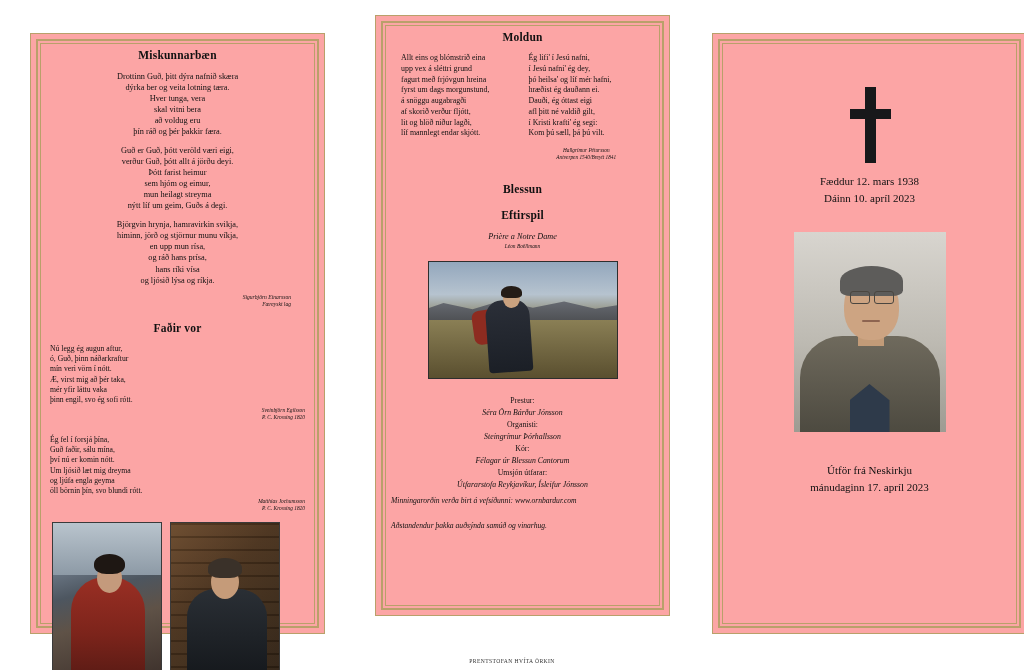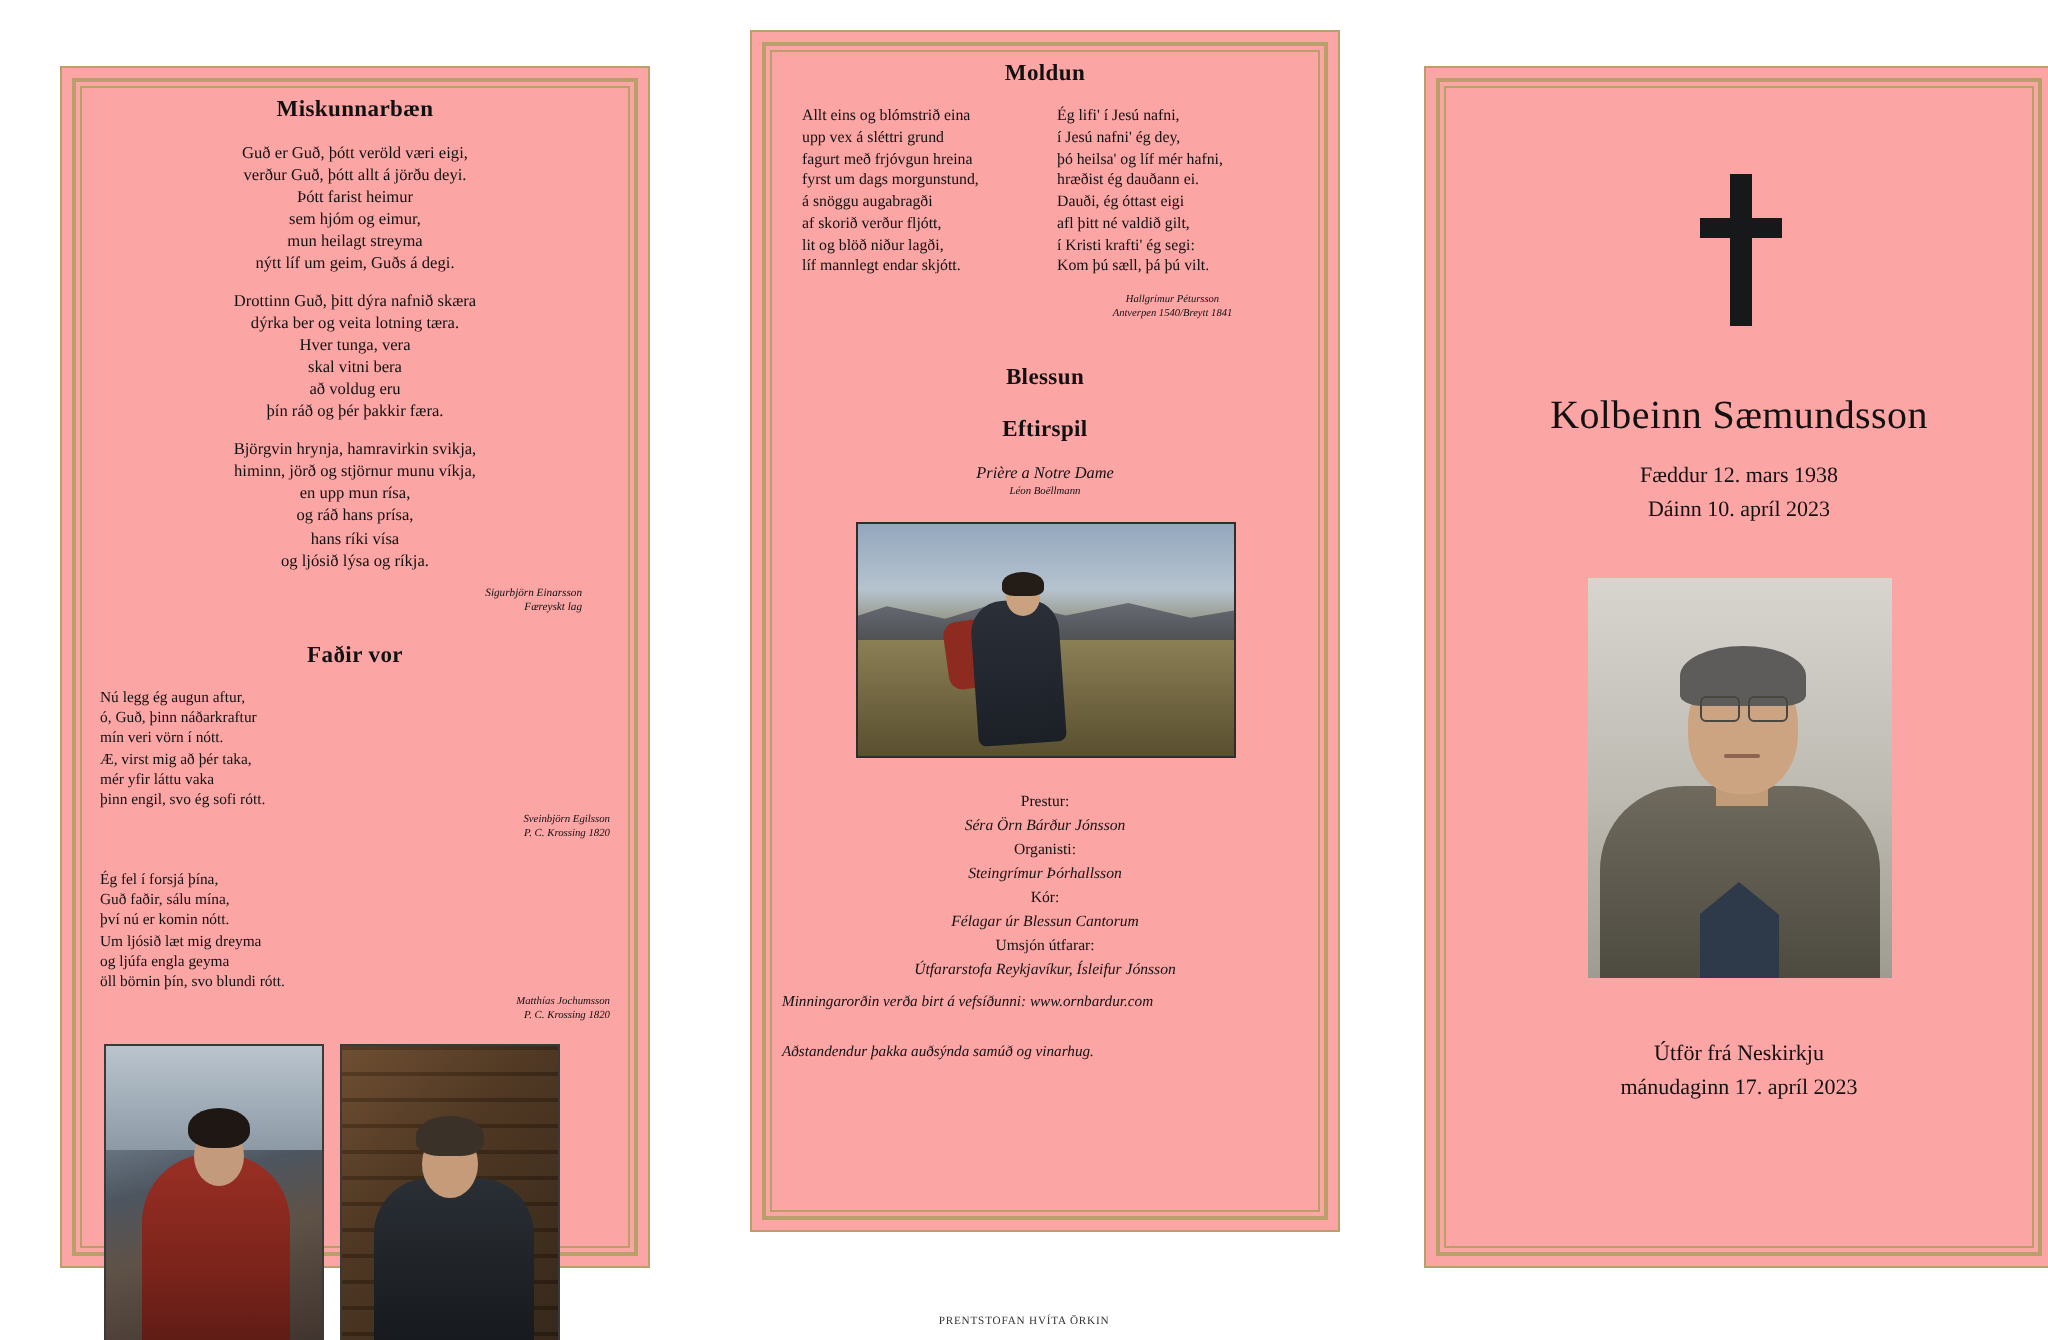--- a/index.html
+++ b/index.html
@@ -456,32 +456,32 @@
 <body>
 
 <div class="page" id="panel-left">
   <div class="frame-outer"></div>
   <div class="frame-inner"></div>
   <div class="frame-inner2"></div>
 
   <div class="content">
     <div class="miskunn-body">
       <div class="sec-title">Miskunnarbæn</div>
+      <div class="verse center">Drottinn Guð, þitt dýra nafnið skæra
+dýrka ber og veita lotning tæra.
+Hver tunga, vera
+skal vitni bera
+að voldug eru
+þín ráð og þér þakkir færa.</div>
       <div class="verse center">Guð er Guð, þótt veröld væri eigi,
 verður Guð, þótt allt á jörðu deyi.
 Þótt farist heimur
 sem hjóm og eimur,
 mun heilagt streyma
 nýtt líf um geim, Guðs á degi.</div>
-      <div class="verse center">Drottinn Guð, þitt dýra nafnið skæra
-dýrka ber og veita lotning tæra.
-Hver tunga, vera
-skal vitni bera
-að voldug eru
-þín ráð og þér þakkir færa.</div>
       <div class="verse center">Björgvin hrynja, hamravirkin svikja,
 himinn, jörð og stjörnur munu víkja,
 en upp mun rísa,
 og ráð hans prísa,
 hans ríki vísa
 og ljósið lýsa og ríkja.</div>
       <div class="attrib">Sigurbjörn Einarsson
 Færeyskt lag</div>
     </div>
 
@@ -602,21 +602,20 @@
   <div class="frame-outer"></div>
   <div class="frame-inner"></div>
   <div class="frame-inner2"></div>
 
   <div class="content">
     <div class="cross">
       <div class="v"></div>
       <div class="h"></div>
     </div>
 
-    <div class="deceased-name">Kolbeinn Sæmundsson</div>
     <div class="dates">Fæddur 12. mars 1938
 Dáinn 10. apríl 2023</div>
 
     <div class="portrait">
       <div class="jacket"></div>
       <div class="shirt"></div>
       <div class="neck"></div>
       <div class="face"></div>
       <div class="hair"></div>
       <div class="glass-l"></div>

